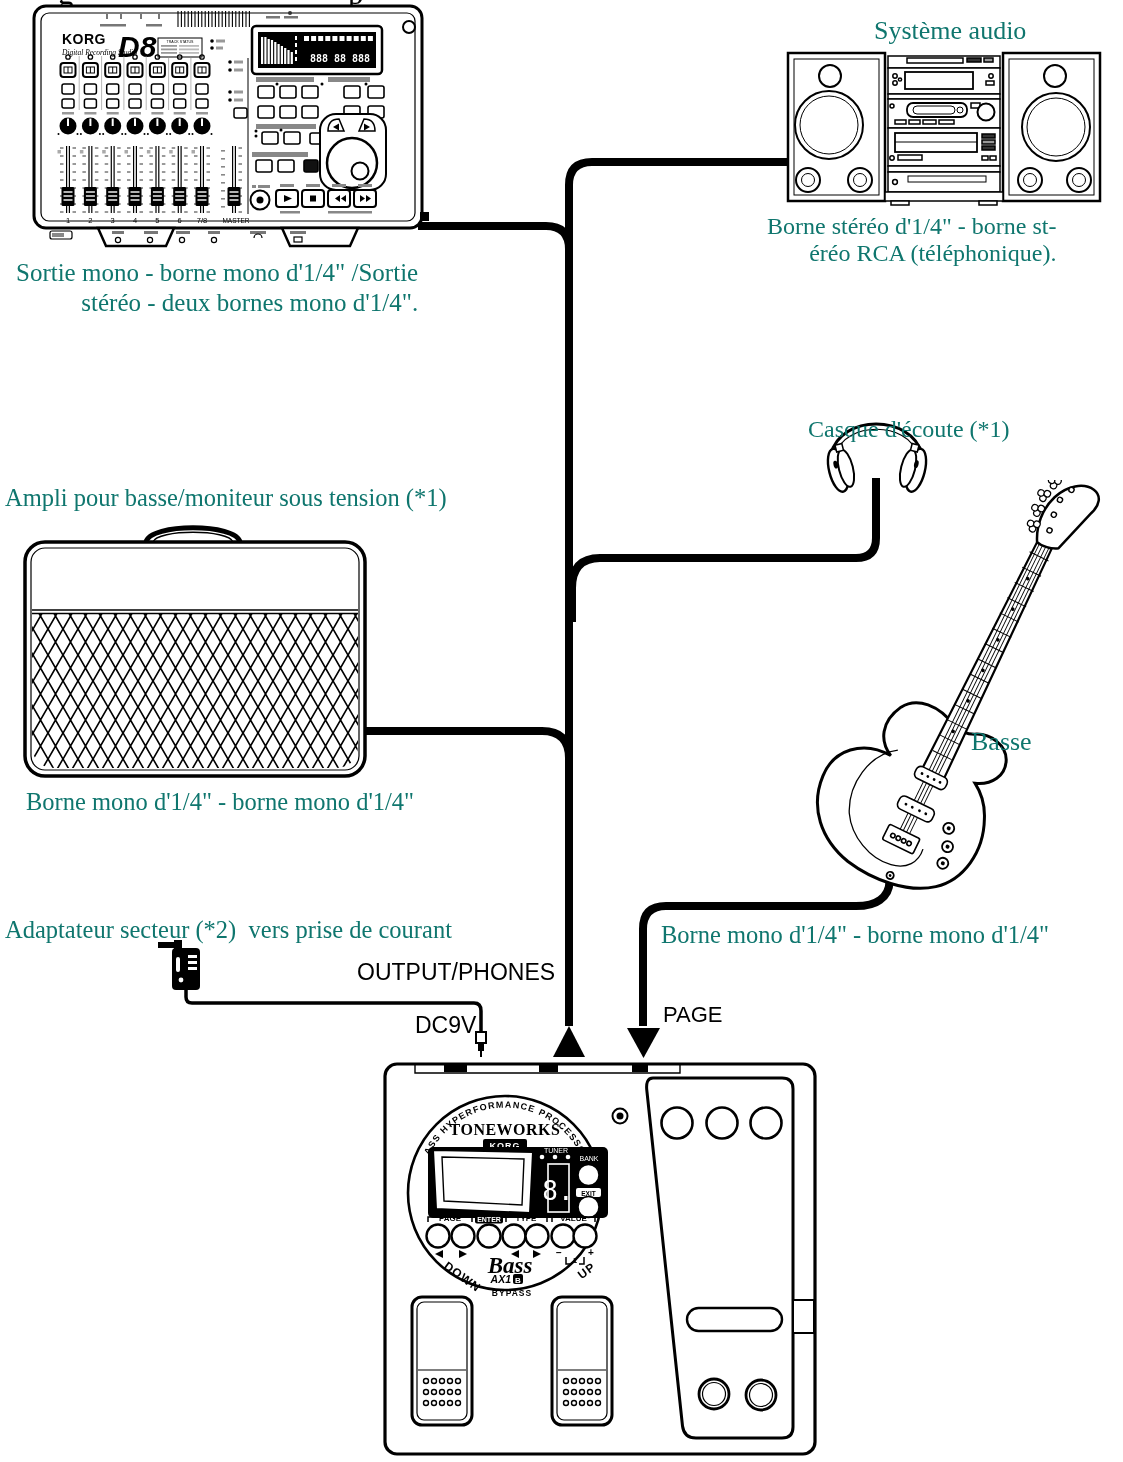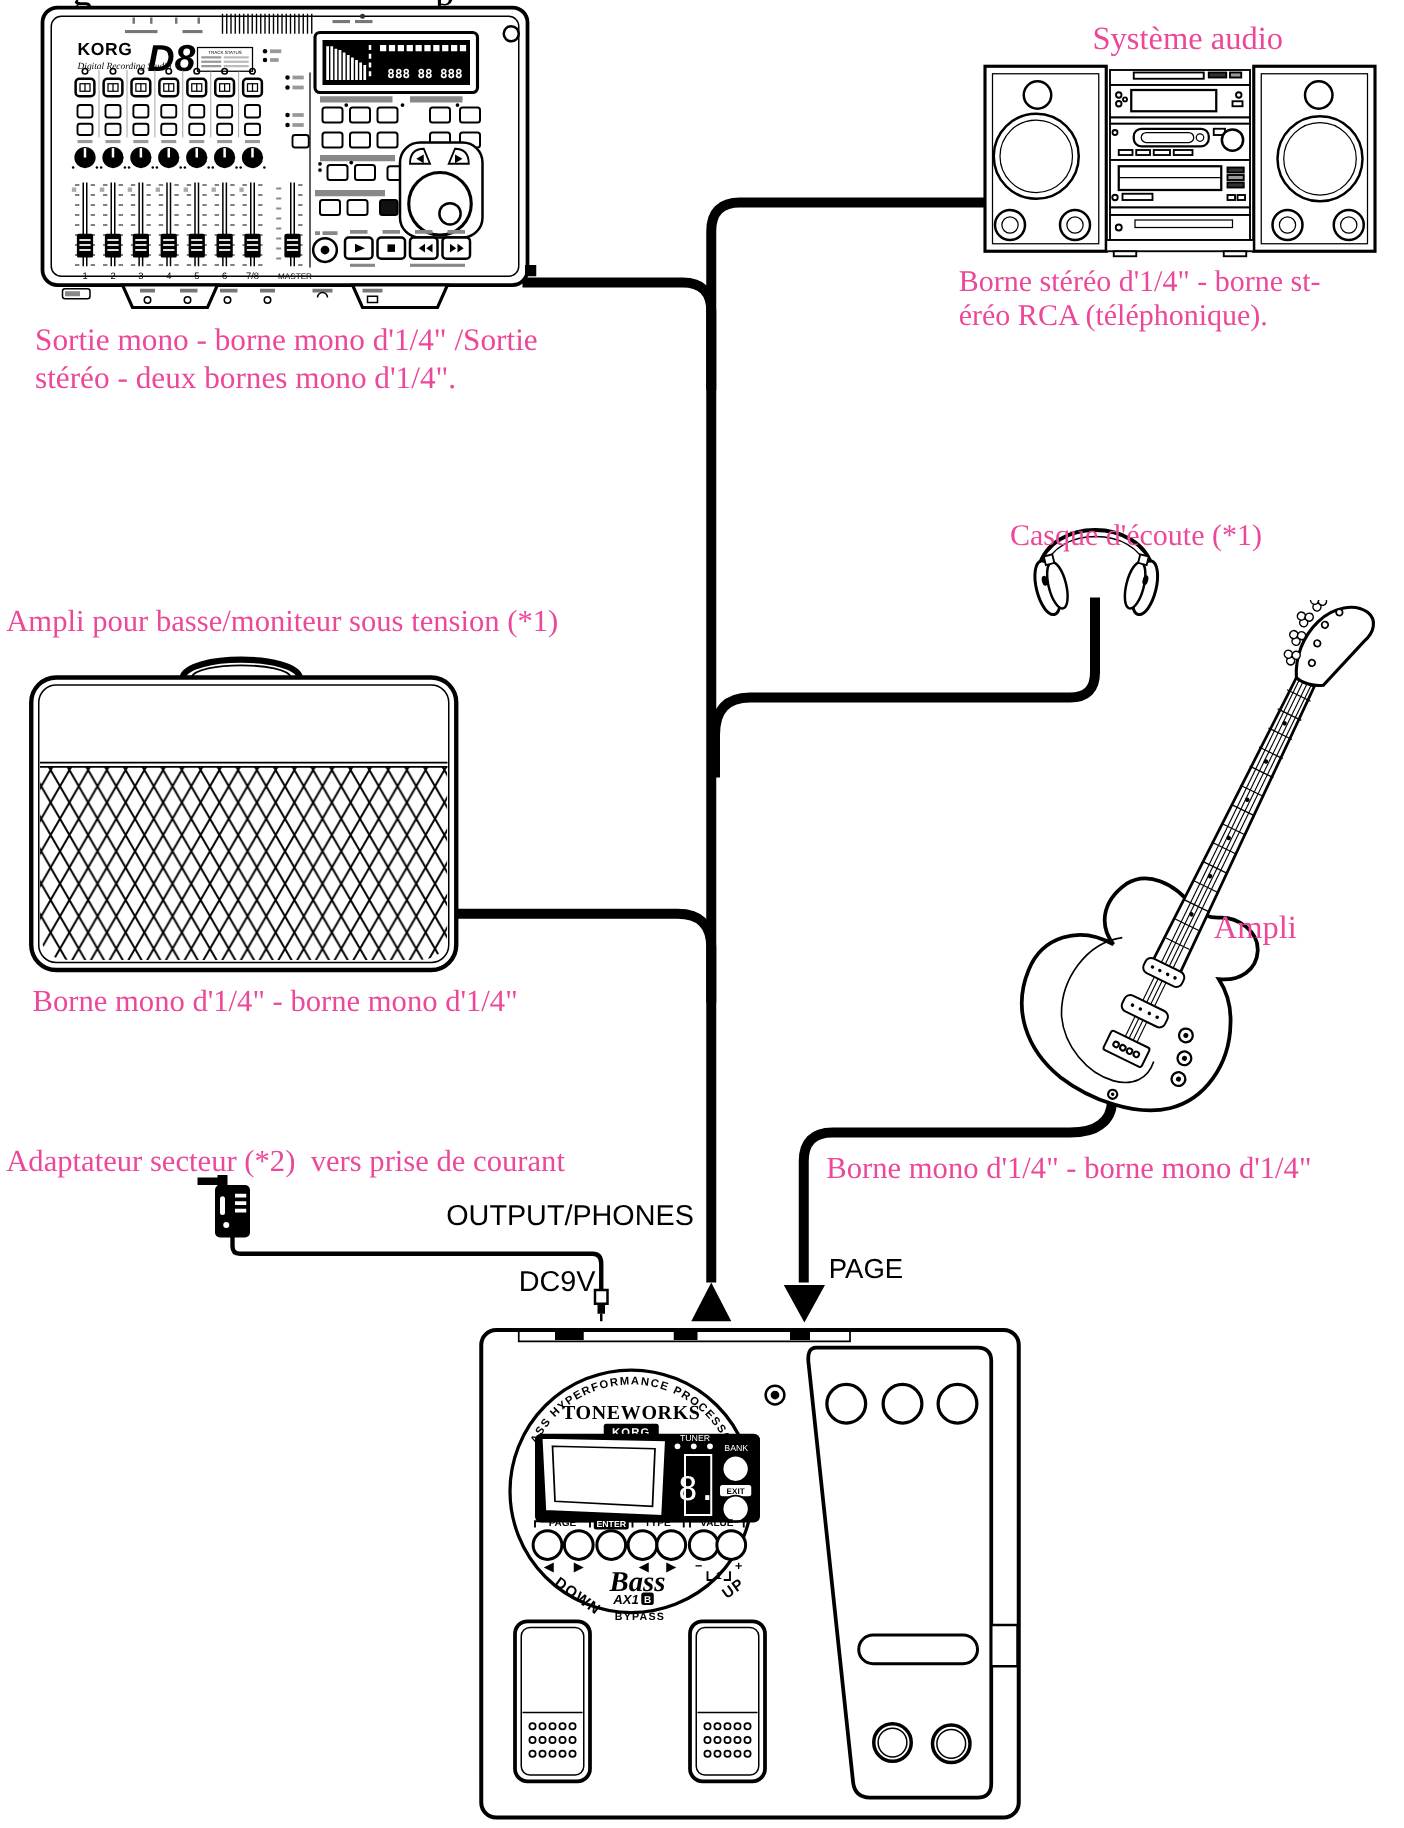--- a/index.html
+++ b/index.html
@@ -1,19 +1,19 @@
 <!DOCTYPE html>
 <html><head>
 <meta charset="utf-8">
 <style>
   html,body{margin:0;padding:0;background:#fff;}
   #canvas{position:relative;width:1123px;height:1462px;background:#fff;overflow:hidden;
           font-family:"Liberation Serif",serif;color:#000;}
   .abs{position:absolute;}
-  .cap{font-size:24.5px;line-height:30px;color:#ec4899;}
+  .cap{font-size:24.5px;line-height:30px;color:#0f766e;text-align:right;}
   .san{font-family:"Liberation Sans",sans-serif;}
   .pre{white-space:pre;}
   svg{display:block;}
   svg text{font-family:"Liberation Sans",sans-serif;}
   svg text.ser{font-family:"Liberation Serif",serif;}
   svg text.mon{font-family:"DejaVu Sans Mono",monospace;}
   .frag{position:absolute;top:-24px;font-size:31px;font-family:"Liberation Serif",serif;}
 </style>
 </head>
 <body>
@@ -867,39 +867,39 @@
           <circle cx="218" cy="332" r="2.5"></circle>
           <circle cx="186" cy="343" r="2.5"></circle>
           <circle cx="194" cy="343" r="2.5"></circle>
           <circle cx="202" cy="343" r="2.5"></circle>
           <circle cx="210" cy="343" r="2.5"></circle>
           <circle cx="218" cy="343" r="2.5"></circle>
         </g>
     </g>
   </svg>
 
-  <div class="abs cap" style="left:28px;top:258px;font-size:25px;line-height:30px;">
+  <div class="abs cap" style="left:16px;top:258px;font-size:25px;line-height:30px;">
     <div>Sortie mono - borne mono d'1/4" /Sortie</div>
     <div>stéréo - deux bornes mono d'1/4".</div>
   </div>
 
   <div class="abs cap" style="left:874px;top:16px;font-size:26px;">Système audio</div>
 
   <div class="abs cap" style="left:767px;top:213px;font-size:24px;line-height:26.5px;">
     <div>Borne stéréo d'1/4" - borne st-</div>
     <div>éréo RCA (téléphonique).</div>
   </div>
 
   <div class="abs cap" style="left:808px;top:374px;font-size:24px;margin-top:40px;">Casque d'écoute (*1)</div>
 
   <div class="abs cap" style="left:5px;top:483px;font-size:24.5px;font-family:Liberation Serif, serif;">Ampli pour basse/moniteur sous tension (*1)</div>
 
   <div class="abs cap" style="left:26px;top:787px;font-size:24.5px;">Borne mono d'1/4" - borne mono d'1/4"</div>
 
-  <div class="abs cap" style="left:971px;top:727px;font-size:26px;">Ampli</div>
+  <div class="abs cap" style="left:971px;top:727px;font-size:26px;">Basse</div>
 
   <div class="abs cap" style="left:661px;top:920px;font-size:24.5px;">Borne mono d'1/4" - borne mono d'1/4"</div>
 
   <div class="abs cap pre" style="left:5px;top:899px;font-size:24.5px;margin-top:16px;">Adaptateur secteur (*2)  vers prise de courant</div>
 
   <div class="abs san" style="left:357px;top:959px;font-size:23px;">OUTPUT/PHONES</div>
 
   <div class="abs san" style="left:415px;top:1012px;font-size:23px;">DC9V</div>
 
   <div class="abs san" style="left:663px;top:1002px;font-size:22px;">PAGE</div>

